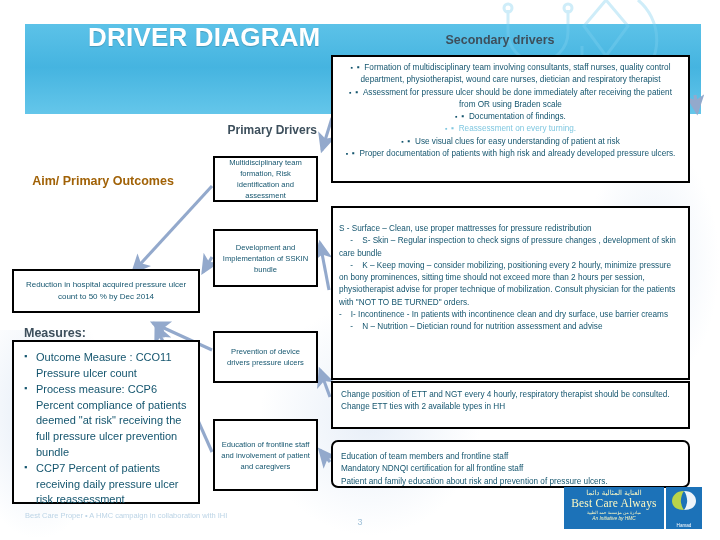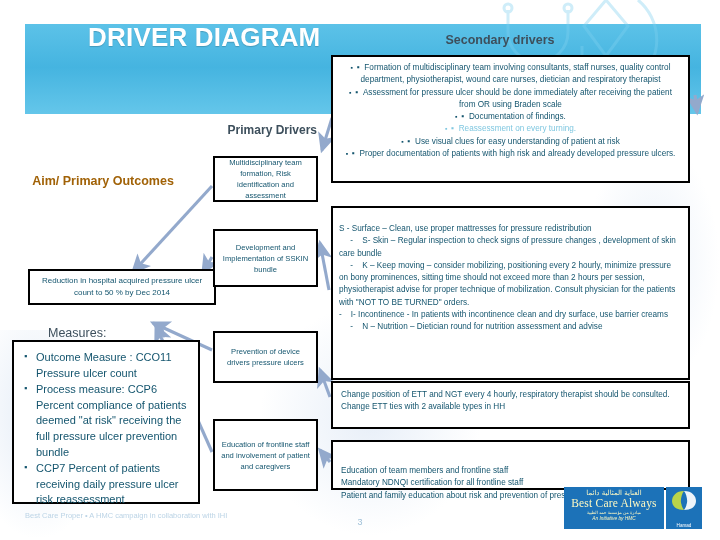--- a/index.html
+++ b/index.html
@@ -25,56 +25,56 @@
      color:#ffffff;font-size:26px;font-weight:bold;letter-spacing:.2px;
      text-shadow:0 1px 1px rgba(0,0,0,.18);white-space:nowrap;}
   .secondary-hd{position:absolute;left:390px;top:33px;width:220px;text-align:center;
      color:#3d4f5c;font-size:12.5px;font-weight:bold;}
 
   
   .primary-hd{position:absolute;left:182px;top:123px;width:135px;text-align:right;
      color:#3d4f5c;font-size:12px;font-weight:bold;}
   .aim-hd{position:absolute;left:4px;top:174px;width:198px;text-align:center;
      color:#a16207;font-size:12.5px;font-weight:bold;}
-  .measures-hd{position:absolute;left:48px;top:326px;
-     color:#3d4f5c;font-size:12.5px;font-weight:normal;}
+  .measures-hd{position:absolute;left:24px;top:326px;
+     color:#3d4f5c;font-size:12.5px;font-weight:bold;}
 
   
   .box{position:absolute;background:#ffffff;border:2.5px solid #000000;
        box-sizing:border-box;color:#14556e;}
   .box.center{text-align:center;}
   .box.left{text-align:left;}
 
   
   .pd{left:213px;width:105px;font-size:7.6px;line-height:1.45;
       display:flex;align-items:center;justify-content:center;padding:3px 4px;}
   #pd1{top:156px;height:46px;}
   #pd2{top:229px;height:58px;}
   #pd3{top:331px;height:52px;}
   #pd4{top:419px;height:72px;}
 
   
-  #aim-box{left:28px;top:269px;width:188px;height:36px;font-size:8px;line-height:1.5;
+  #aim-box{left:12px;top:269px;width:188px;height:44px;font-size:8px;line-height:1.5;
      display:flex;align-items:center;justify-content:center;padding:3px 6px;}
   #measures-box{left:12px;top:340px;width:188px;height:164px;font-size:11px;line-height:1.42;
      padding:8px 6px 4px 8px;}
   #measures-box ul{margin:0;padding:0 0 0 14px;list-style:none;}
   #measures-box li{position:relative;margin-bottom:1px;}
   #measures-box li:before{content:"\25AA";position:absolute;left:-12px;top:0;font-size:9px;}
 
   
   .sd{left:331px;width:359px;font-size:8.2px;line-height:1.5;}
   #sd1{top:55px;height:128px;padding:5px 7px;text-align:center;}
   #sd1 .li{margin-bottom:0;}
   #sd1 .li:before{content:"\25AA\00a0\00a0";font-size:7px;}
   #sd1 .dim{color:#7fc7e0;}
   #sd2{top:206px;height:174px;padding:15px 6px;text-align:left;}
   #sd2 .li{margin-bottom:0;}
   #sd3{top:381px;height:48px;padding:6px 8px;text-align:left;}
-  #sd4{top:440px;height:48px;padding:23px 8px;text-align:left;}
+  #sd4{top:440px;height:48px;padding:9px 8px;text-align:left;border-radius:7px;}
 
   
   .arrows{position:absolute;left:0;top:0;width:720px;height:540px;pointer-events:none;}
 
   
   .footer-txt{position:absolute;left:25px;top:511px;width:250px;
      color:#bcd4e6;font-size:7.5px;line-height:1.35;}
   .pagenum{position:absolute;left:345px;top:517px;width:30px;text-align:center;
      color:#9fc0d8;font-size:9px;}
 

